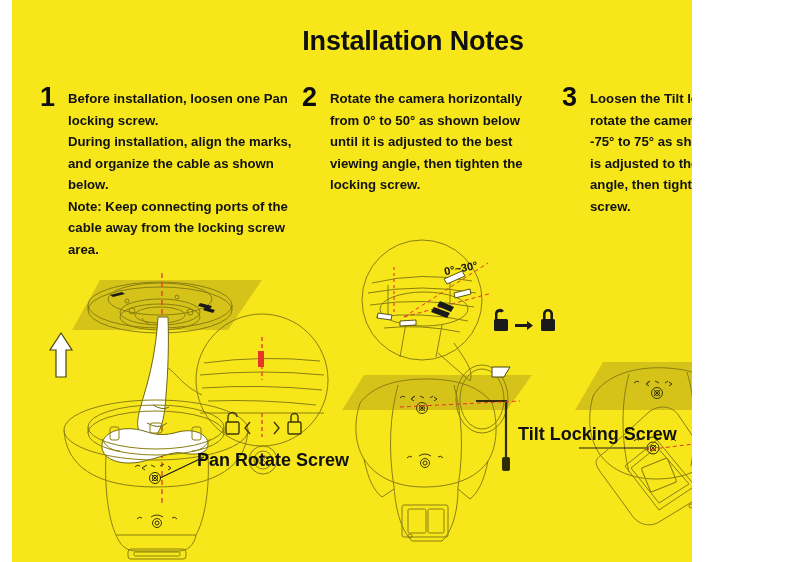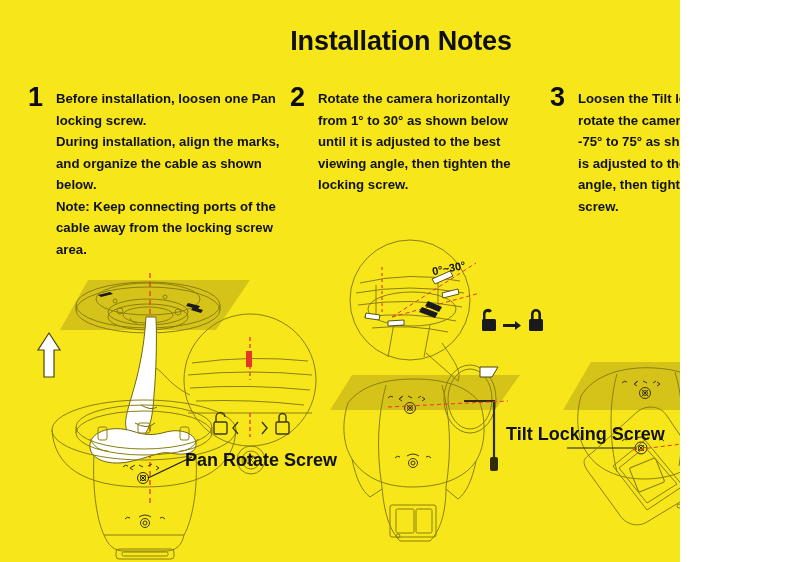--- a/index.html
+++ b/index.html
@@ -8,20 +8,21 @@
     background: #ffffff;
   }
   .page {
     position: relative;
     width: 680px;
     height: 562px;
     background: #f7e71a;
     overflow: hidden;
     font-family: "Liberation Sans", sans-serif;
     color: #141414;
+    margin-left: 12px;
   }
   .title {
     position: absolute;
     top: 26px;
     left: 0;
     width: 802px;
     text-align: center;
     font-size: 27px;
     font-weight: bold;
     letter-spacing: -0.2px;
@@ -87,21 +88,21 @@
 
   <div class="step" id="step-1">
     <div class="step-num">1</div>
     <div class="step-body">Before installation, loosen one Pan locking screw.
 During installation, align the marks, and organize the cable as shown below.
 Note: Keep connecting ports of the cable away from the locking screw area.</div>
   </div>
 
   <div class="step" id="step-2">
     <div class="step-num">2</div>
-    <div class="step-body">Rotate the camera horizontally from 1° to 30° as shown below until it is adjusted to the best viewing angle, then tighten the locking screw.</div>
+    <div class="step-body">Rotate the camera horizontally from 0° to 50° as shown below until it is adjusted to the best viewing angle, then tighten the locking screw.</div>
   </div>
 
   <div class="step" id="step-3">
     <div class="step-num">3</div>
     <div class="step-body">Loosen the Tilt locking screw, and rotate the camera vertically from -75° to 75° as shown below until it is adjusted to the best viewing angle, then tighten the locking screw.</div>
   </div>
 
   <div class="fig" id="fig-1">
     <svg width="300" height="300" viewBox="0 0 300 300">
       <g fill="none" stroke="#8a7f10" stroke-width="1">

